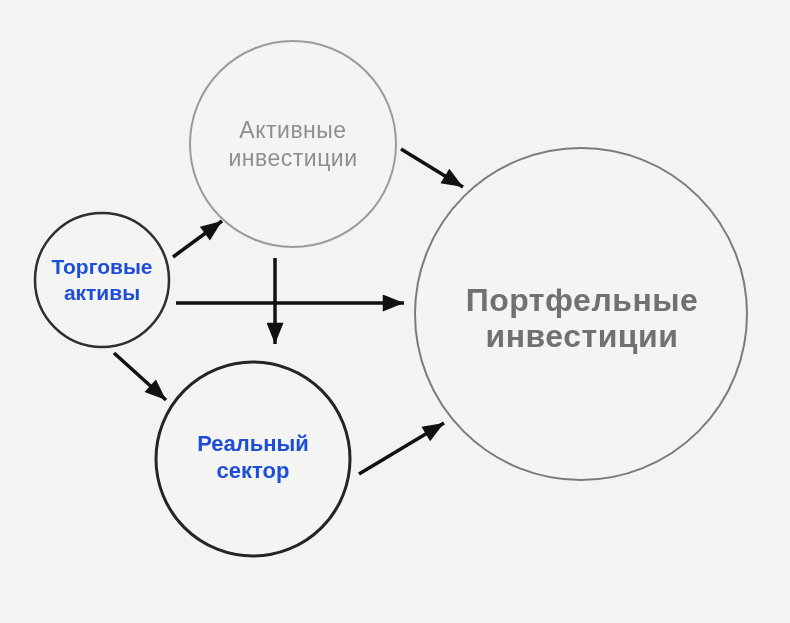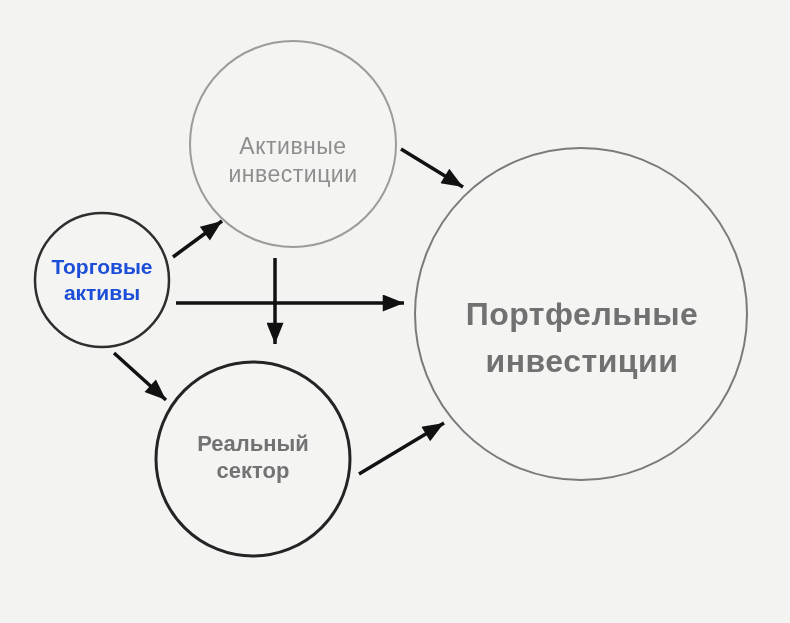--- a/index.html
+++ b/index.html
@@ -19,24 +19,24 @@
 
   .arrow { stroke-linecap: butt; }
 
   .label {
     position: absolute;
     transform: translate(-50%, -50%);
     text-align: center;
     white-space: pre-line;
     user-select: none;
   }
-  .label-active    { left: 293px; top: 160px; font-size: 23px; line-height: 28px; font-weight: 400; letter-spacing: 0.5px; }
+  .label-active    { left: 293px; top: 144px; font-size: 23px; line-height: 28px; font-weight: 400; letter-spacing: 0.5px; }
   .label-trading   { left: 102px; top: 280px; font-size: 21px; line-height: 26px; font-weight: 700; }
   .label-real      { left: 253px; top: 457px; font-size: 22px; line-height: 27px; font-weight: 700; }
-  .label-portfolio { left: 582px; top: 318px; font-size: 32px; line-height: 47px; font-weight: 700; letter-spacing: 0.5px; margin-top: 20px; }
+  .label-portfolio { left: 582px; top: 318px; font-size: 32px; line-height: 36px; font-weight: 700; letter-spacing: 0.5px; }
 </style>
 </head>
 <body>
 
 <div class="canvas" style="background: rgb(243, 243, 242);">
 
   <svg width="790" height="623" viewBox="0 0 790 623">
     <defs>
       <marker id="arrowhead" viewBox="0 0 10 8" refX="10" refY="4" markerWidth="23" markerHeight="17" markerUnits="userSpaceOnUse" orient="auto">
         <path d="M0,0 L10,4 L0,8 Z" fill="#111111"></path>
@@ -63,19 +63,19 @@
 
     <line class="arrow" x1="359" y1="474" x2="444" y2="423" stroke-width="3.5" marker-end="url(#arrowhead)" stroke="#111111"></line>
   </svg>
 
   <div class="label label-active" style="color: rgb(142, 142, 142);">Активные
 инвестиции</div>
 
   <div class="label label-trading" style="color: #1d4ed8;">Торговые
 активы</div>
 
-  <div class="label label-real" style="color: #737373;">Реальный
+  <div class="label label-real" style="color: #1d4ed8;">Реальный
 сектор</div>
 
   <div class="label label-portfolio" style="color: rgb(113, 113, 113);">Портфельные
 инвестиции</div>
 
 </div>
 
 </body></html>

